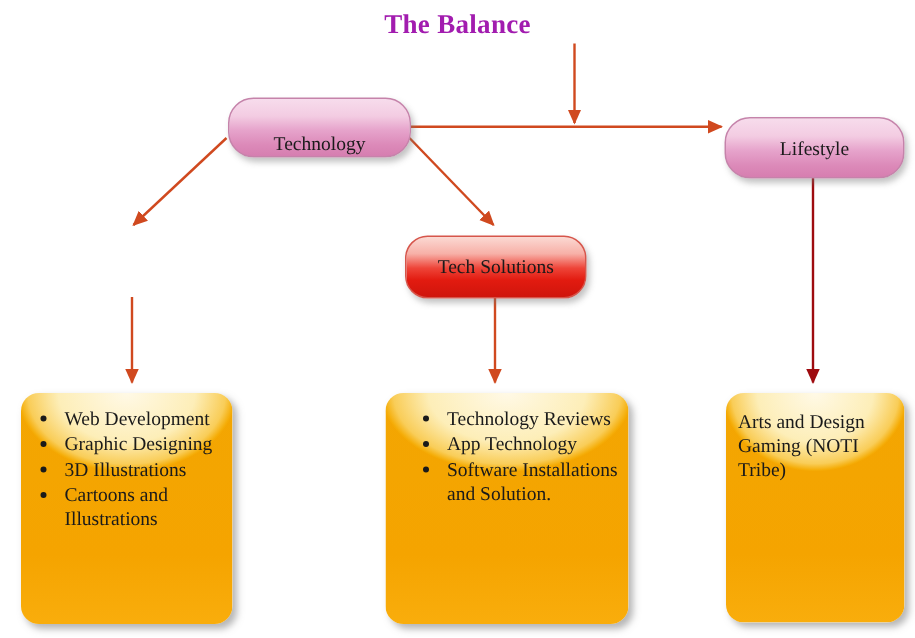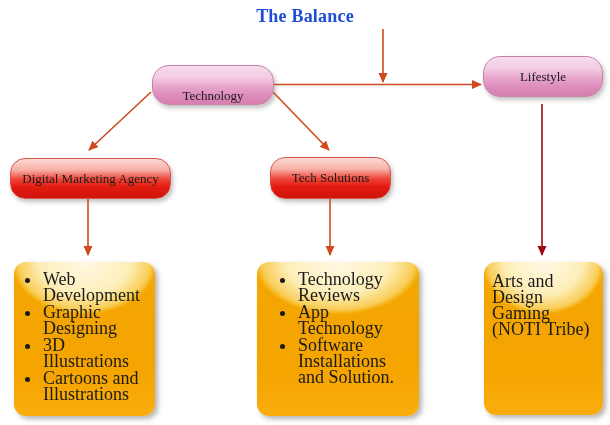--- a/index.html
+++ b/index.html
@@ -9,21 +9,21 @@
     background:#ffffff;
     font-family:"Liberation Serif","DejaVu Serif",serif;
     overflow:hidden;
   }
   .title{
     position:absolute;
     left:0;right:0;top:6px;
     text-align:center;
     font-size:18px;
     font-weight:bold;
-    color:#1d4ed8;
+    color:#a21caf;
     letter-spacing:0.2px;
   }
   svg.arrows{
     position:absolute;left:0;top:0;width:610px;height:425px;
     pointer-events:none;
   }
   .node{
     position:absolute;
     display:flex;align-items:center;justify-content:center;
     text-align:center;
@@ -34,33 +34,33 @@
     border-radius:17px;
     border:1px solid #c583aa;
     background:linear-gradient(180deg,#f7dcec 0%,#f3cce2 30%,#e6a3cb 55%,#dc8ab9 80%,#d67eb0 100%);
   }
   .node-red{
     border-radius:15px;
     border:1px solid #d6554b;
     background:linear-gradient(180deg,#fbd9d3 0%,#f7b0a7 28%,#ee4438 52%,#e21b10 72%,#cf150c 100%);
   }
   .node-technology{left:152px;top:65px;width:120px;height:38px;align-items:flex-end;}
-  .node-lifestyle{left:483px;top:56px;width:118px;height:39px;}
+  .node-lifestyle{left:483px;top:78px;width:118px;height:39px;}
   .node-dma{left:10px;top:158px;width:159px;height:39px;}
   .node-tech-solutions{left:270px;top:157px;width:119px;height:40px;text-align:right;}
   .panel{
     position:absolute;
     border-radius:12px;
     box-shadow:3px 3px 5px rgba(110,110,110,0.5);
     background:
       radial-gradient(ellipse 85% 56% at 50% 0%,
         #fff9e6 0%, #fdeeb8 38%, #f9cd58 55%, #f5ad08 60%, rgba(245,173,8,0) 61%),
       linear-gradient(180deg,#f3a602 0%,#f5a400 70%,#f9ad0c 100%);
     color:#1a1a1a;
-    font-size:18px;
+    font-size:13px;
     line-height:16px;
   }
   .panel-1{left:14px;top:262px;width:141px;height:154px;}
   .panel-2{left:257px;top:262px;width:150px;height:154px;padding-left:12px;}
   .panel-3{left:484px;top:262px;width:119px;height:153px;}
   .panel ul{
     margin:9px 4px 0 6px;
     padding-left:22px;
   }
   .panel ul li{
@@ -105,23 +105,20 @@
   </svg>
 
   <div class="node node-pink node-technology">
     <span>Technology</span>
   </div>
 
   <div class="node node-pink node-lifestyle">
     <span>Lifestyle</span>
   </div>
 
-  <div class="node node-red node-dma">
-    <span>Digital Marketing Agency</span>
-  </div>
 
   <div class="node node-red node-tech-solutions">
     <span>Tech Solutions</span>
   </div>
 
   <div class="panel panel-1">
     <ul>
         <li>Web Development</li>
         <li>Graphic Designing</li>
         <li>3D Illustrations</li>

